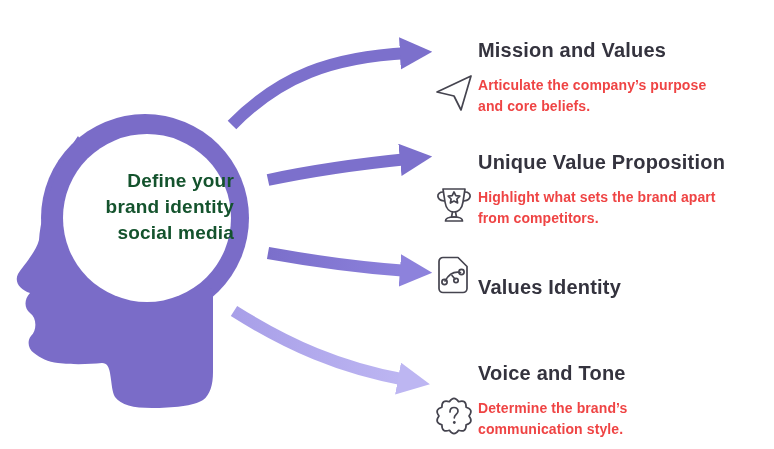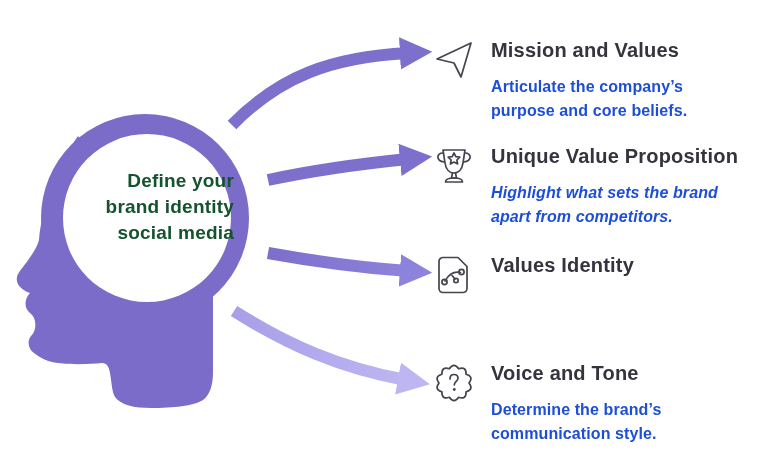--- a/index.html
+++ b/index.html
@@ -26,22 +26,21 @@
     font-size:19px;
     line-height:1.38;
     color:#14532d;
     letter-spacing:.2px;
   }
   
   .item{
     position:absolute;
     left:430px;
     display:flex;
-    align-items:flex-start;
-    gap:13px;
+    align-items:flex-end;
   }
   .item-icon{
     width:48px;height:48px;
     flex:0 0 48px;
   }
   .item-icon svg{display:block;}
   .item-icon .stroke{
     fill:none;
     stroke:#45444f;
     stroke-width:1.7;
@@ -52,28 +51,28 @@
   .item-title{
     margin:0;
     font-size:20px;
     font-weight:bold;
     color:#34333e;
     white-space:nowrap;
     letter-spacing:.2px;
   }
   .item-desc{
     margin:13px 0 0 0;
-    font-size:16px;
+    font-size:14px;
     font-weight:bold;
-    color:#1d4ed8;
+    color:#ef4444;
     line-height:1.5;
     letter-spacing:.1px;
   }
   .item-1 .item-desc{max-width:240px;}
-  .item-2 .item-desc{max-width:262px;font-style:italic;}
+  .item-2 .item-desc{max-width:262px;}
   .item-3 .item-desc{max-width:252px;}
   .item-4 .item-desc{max-width:192px;}
 </style>
 </head>
 <body>
 
 <div class="canvas">
 
   <svg class="scene" width="774" height="449" viewBox="0 0 774 449">
     <defs>
@@ -135,21 +134,21 @@
       <svg width="48" height="48" viewBox="0 0 48 48">
         <path class="stroke" d="M 7 23 L 41 7 L 31 41 L 24 27 Z"></path>
       </svg>
     </div>
     <div class="item-text">
       <h3 class="item-title">Mission and Values</h3>
       <p class="item-desc">Articulate the company’s purpose and core beliefs.</p>
     </div>
   </div>
 
-  <div class="item item-2" style="top:142px">
+  <div class="item item-2" style="top:148px">
     <div class="item-icon">
       <svg width="48" height="48" viewBox="0 0 48 48">
         <path class="stroke" d="M 13 8 L 35 8 L 33 21 C 32 28 28 31 24 31 C 20 31 16 28 15 21 Z"></path>
         <path class="stroke" d="M 13 11 C 6 11 6 19 14 20"></path>
         <path class="stroke" d="M 35 11 C 42 11 42 19 34 20"></path>
         <path class="stroke" d="M 24 11 L 25.8 14.6 L 29.8 15.2 L 26.9 18 L 27.6 22 L 24 20.1 L 20.4 22 L 21.1 18 L 18.2 15.2 L 22.2 14.6 Z"></path>
         <path class="stroke" d="M 22.5 31 L 21.5 36 L 26.5 36 L 25.5 31"></path>
         <path class="stroke" d="M 15.5 40 C 15.5 37 19 36 24 36 C 29 36 32.5 37 32.5 40 Z"></path>
       </svg>
     </div>

